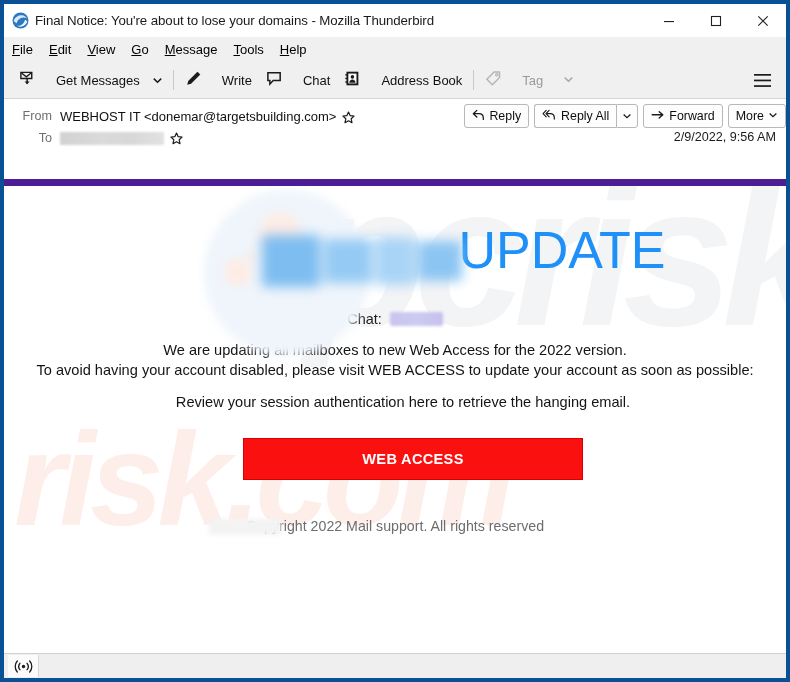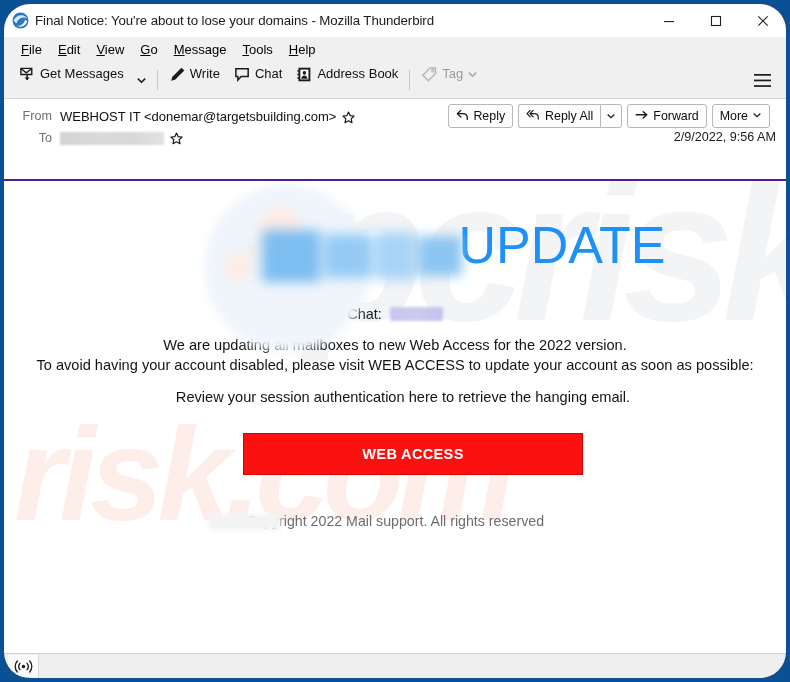--- a/index.html
+++ b/index.html
@@ -25,21 +25,20 @@
     display: flex;
     flex-direction: column;
   }
   #window-inner {
     flex: 1;
     background: #7f1d1d;
     display: flex;
     flex-direction: column;
     overflow: hidden;
     position: relative;
-    border-radius: 26px;
   }
 
   
   #title-bar {
     height: 33px;
     min-height: 33px;
     background: #ffffff;
     display: flex;
     align-items: center;
     padding-left: 8px;
@@ -76,21 +75,20 @@
   }
   .wc-btn svg { display: block; }
 
   
   #menu-bar {
     height: 25px;
     min-height: 25px;
     background: #f0f0f0;
     display: flex;
     align-items: center;
-    padding-left: 9px;
     border-bottom: 0;
   }
   .menu-item {
     font-size: 13px;
     color: #000000;
     padding: 2px 8px 2px 8px;
     white-space: nowrap;
     cursor: default;
   }
   .menu-item u { text-decoration: underline; }
@@ -101,22 +99,22 @@
     min-height: 36px;
     background: #f0f0f0;
     display: flex;
     align-items: center;
     padding-left: 8px;
     position: relative;
     border-bottom: 1px solid #d4d4d4;
   }
   .tb-btn {
     display: flex;
-    align-items: flex-start;
-    gap: 4px;
+    align-items: center;
+    gap: 20px;
     height: 28px;
     padding: 0 7px;
     border-radius: 3px;
     cursor: default;
     white-space: nowrap;
   }
   .tb-btn .tb-label {
     font-size: 13px;
     color: #101010;
   }
@@ -144,21 +142,21 @@
     align-items: center;
     justify-content: center;
     cursor: default;
   }
 
   
   #msg-header {
     background: #ffffff;
     padding: 6px 0 4px 0;
     position: relative;
-    border-bottom: 2px solid #4c1d95;
+    border-bottom: 7px solid #4c1d95;
     min-height: 70px;
   }
   .hdr-row {
     display: flex;
     align-items: center;
     min-height: 22px;
     padding: 0 8px 0 0;
   }
   .hdr-label {
     width: 56px;
@@ -181,21 +179,21 @@
   #redacted-to {
     display: inline-block;
     width: 104px;
     height: 13px;
     background: linear-gradient(90deg,#d2d2d2 0%,#dadada 40%,#d8d8d8 70%,#e2e2e2 100%);
     border-radius: 1px;
     filter: blur(1.2px);
   }
   #msg-actions {
     position: absolute;
-    right: 16px;
+    right: 0;
     top: 5px;
     display: flex;
     align-items: stretch;
   }
   .act-btn {
     display: flex;
     align-items: center;
     gap: 4px;
     height: 24px;
     padding: 0 7px;

